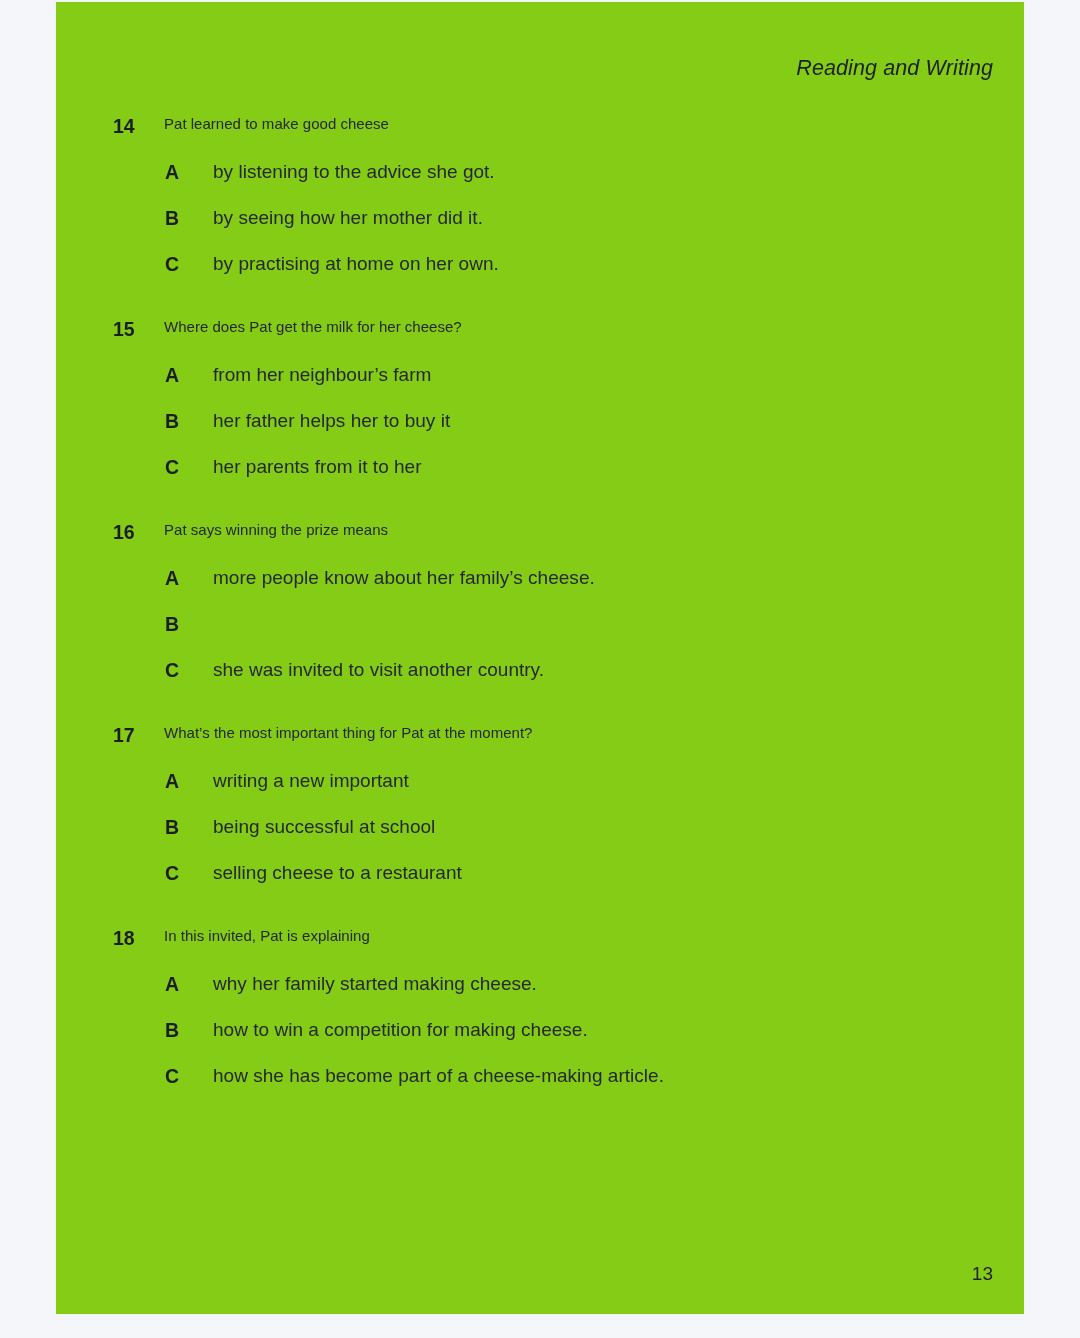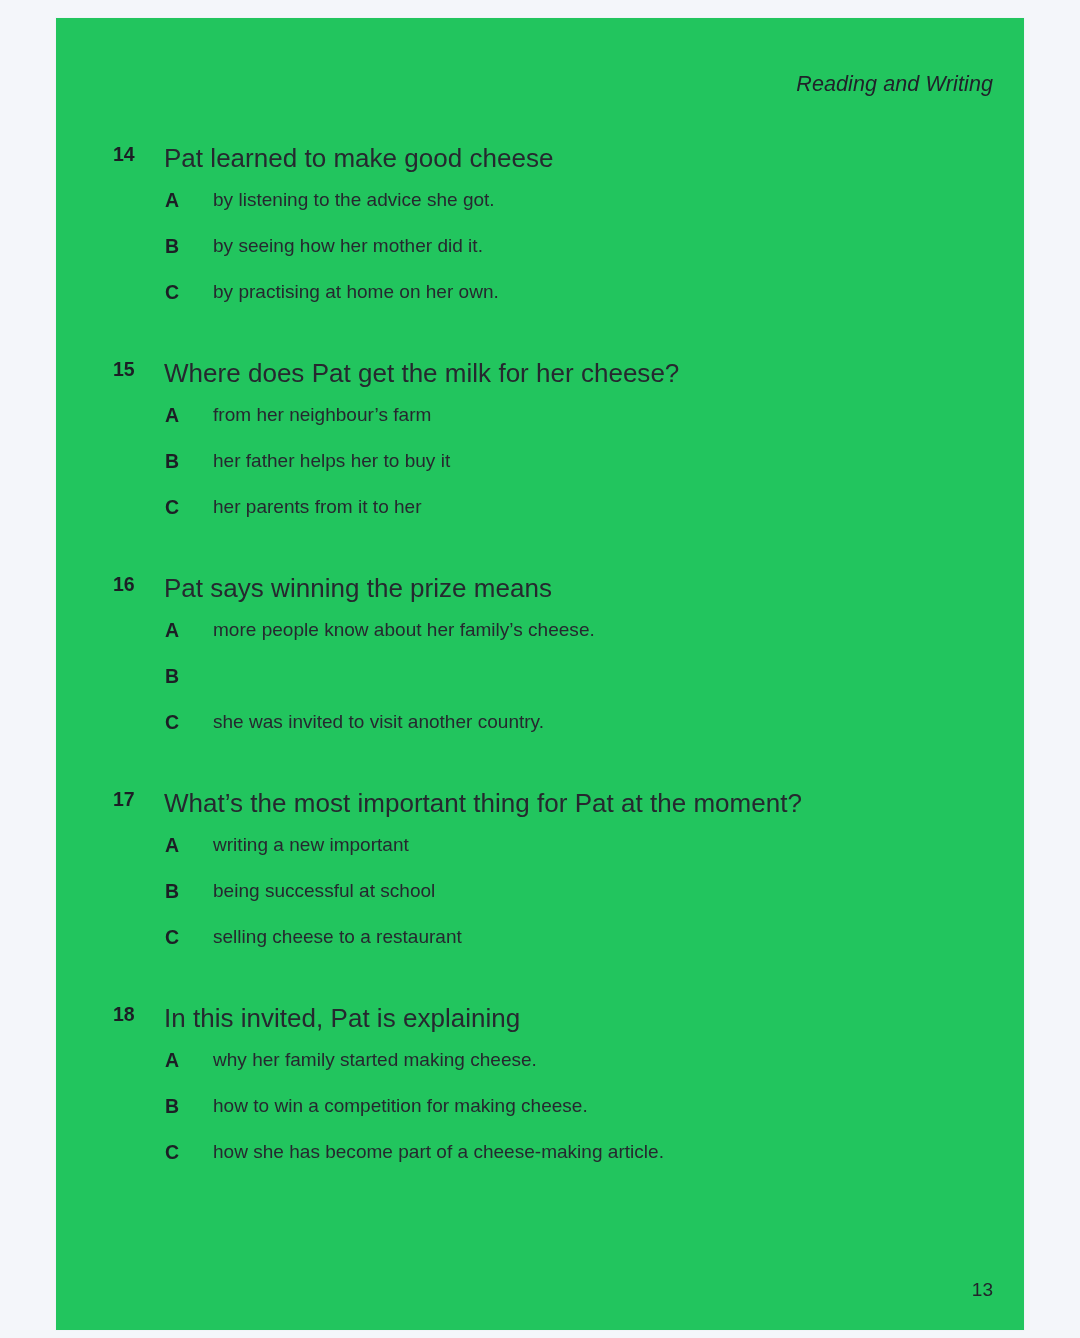--- a/index.html
+++ b/index.html
@@ -12,24 +12,24 @@
     background: #f4f6fa;
     font-family: "Liberation Sans", sans-serif;
     -webkit-font-smoothing: antialiased;
     overflow: hidden;
   }
 
   
   #exam-page {
     position: absolute;
     left: 56px;
-    top: 18px;
+    top: 2px;
     width: 968px;
     height: 1312px;
-    background: #22c55e;
+    background: #84cc16;
     box-shadow: 0 0 0 1px rgba(0,0,0,0.012);
   }
 
   
   .page-header {
     position: absolute;
     top: 54px;
     right: 31px;
     font-style: italic;
     font-size: 21.5px;
@@ -42,21 +42,20 @@
   .questions {
     position: absolute;
     top: 113px;
     left: 0;
     right: 0;
   }
 
   .question-block {
     position: relative;
     padding-bottom: 19px;
-    margin-top: 12px;
   }
 
   .question-stem {
     position: relative;
     height: 46px;
   }
 
   .q-number {
     position: absolute;
     left: 57px;
@@ -65,21 +64,21 @@
     text-align: left;
     font-weight: bold;
     font-size: 19.5px;
     color: #1c1e25;
   }
 
   .q-text {
     position: absolute;
     left: 108px;
     top: 0;
-    font-size: 26px;
+    font-size: 15px;
     color: #26282f;
     letter-spacing: 0.02px;
     white-space: nowrap;
   }
 
   .option-row {
     position: relative;
     height: 46px;
   }
 

